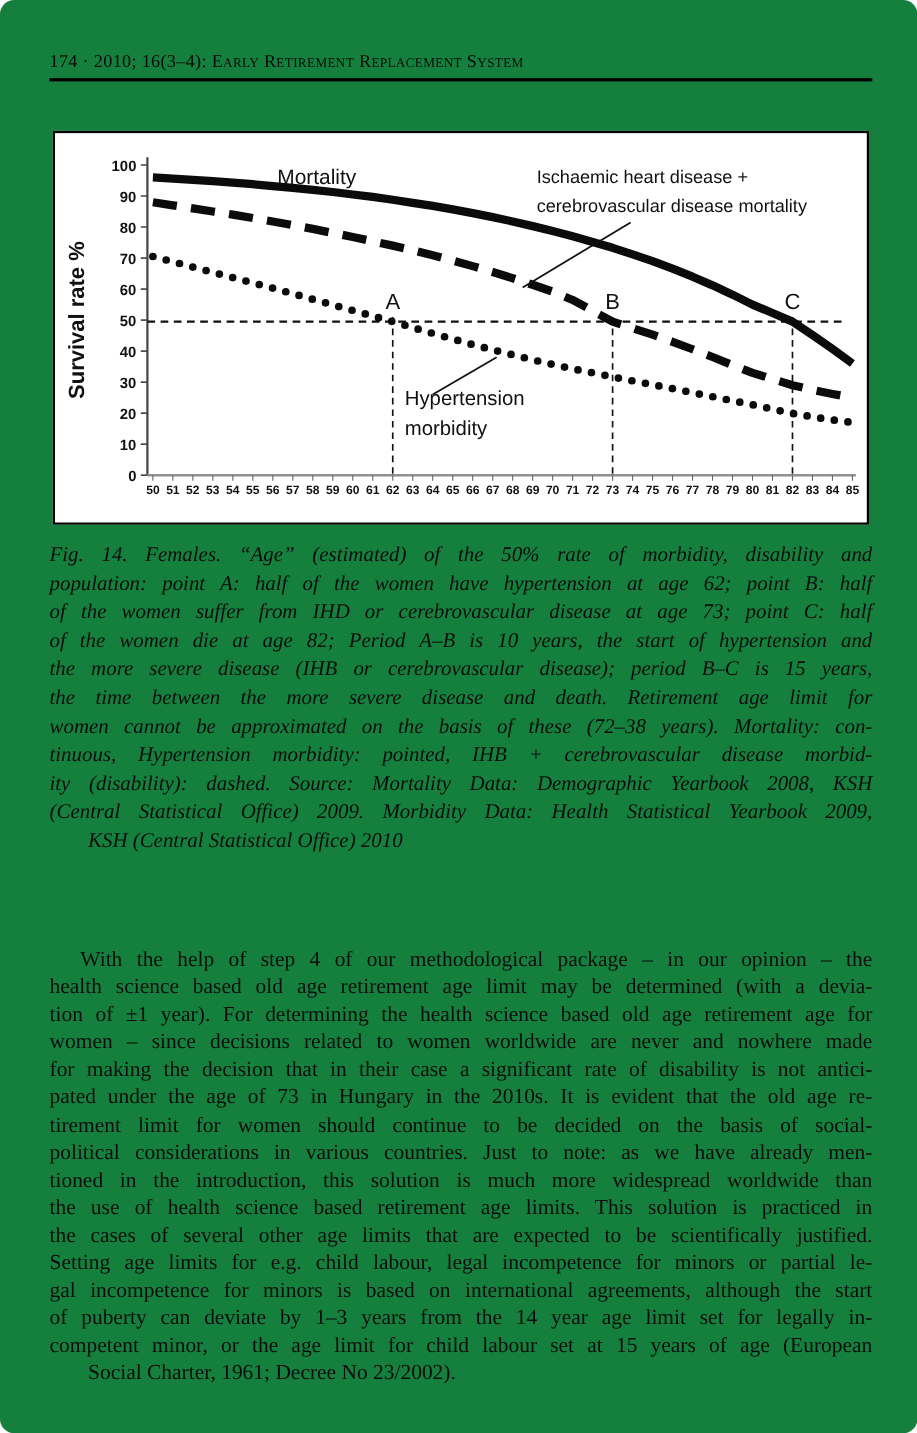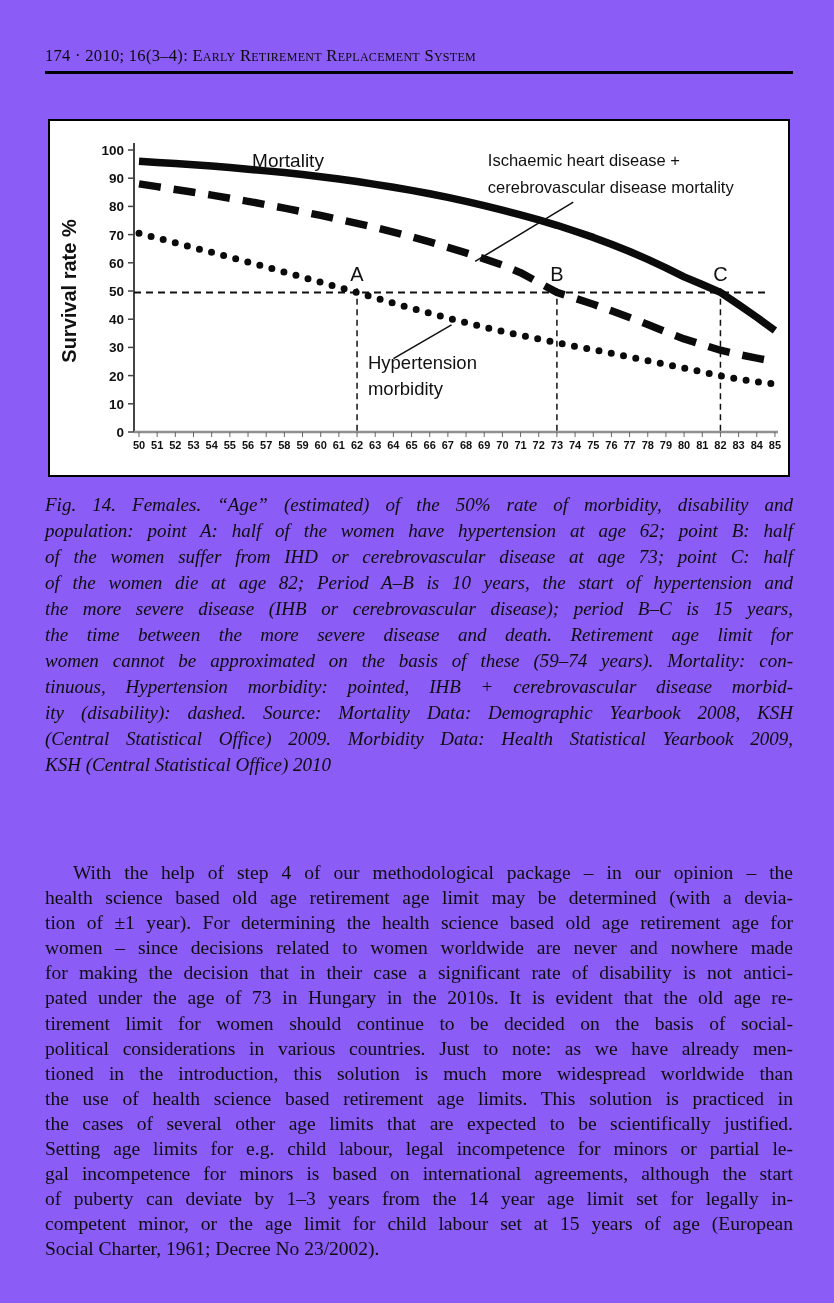--- a/index.html
+++ b/index.html
@@ -1,32 +1,32 @@
 <!DOCTYPE html>
 <html><head>
 <meta charset="utf-8">
 <style>
   html,body{margin:0;padding:0;}
   body{background:#fdfdfd;color:#0d0d0d;font-family:"Liberation Serif",serif;}
-  .page{position:relative;width:834px;height:1303px;background:#8b5cf6;overflow:hidden;}
+  .page{position:relative;width:834px;height:1303px;background:#15803d;overflow:hidden;border-radius:13px;}
 
   .header{position:absolute;left:45px;top:46px;width:748px;font-size:16.5px;letter-spacing:.3px;color:#0a0a0a;}
   .sc{font-variant:small-caps;}
   .header-rule{position:absolute;left:45px;top:71px;width:748px;height:3px;background:#000;}
 
   .figure-box{position:absolute;left:48px;top:119px;width:738px;height:354px;border:2px solid #000;background:#fff;}
   .figure-box svg{display:block;}
   .chart-sans{font-family:"Liberation Sans","DejaVu Sans",sans-serif;}
 
   .caption{position:absolute;left:45px;top:492px;width:748px;font-style:italic;font-size:19px;}
   .caption .tline{line-height:26px;font-style:italic;}
   .bodytext{position:absolute;left:45px;top:860px;width:748px;font-size:19.5px;}
   .bodytext .tline{line-height:25.1px;}
   .tline{text-align:justify;text-align-last:justify;}
-  .tline-last{text-align-last:left;}
+  .tline-last{text-align-last:left;margin-left:35px;}
   .tline-indent{text-indent:28px;}
 </style>
 </head>
 <body>
 
 <div class="page">
 
   <div class="header"><span>174 · 2010; 16(3–4): </span><span class="sc">Early Retirement Replacement System</span></div>
   <div class="header-rule"></div>
 
@@ -149,21 +149,21 @@
       </svg>
   </div>
 
   <div class="caption" id="caption">
       <div class="tline">Fig. 14. Females. “Age” (estimated) of the 50% rate of morbidity, disability and</div>
       <div class="tline">population: point A: half of the women have hypertension at age 62; point B: half</div>
       <div class="tline">of the women suffer from IHD or cerebrovascular disease at age 73; point C: half</div>
       <div class="tline">of the women die at age 82; Period A–B is 10 years, the start of hypertension and</div>
       <div class="tline">the more severe disease (IHB or cerebrovascular disease); period B–C is 15 years,</div>
       <div class="tline">the time between the more severe disease and death. Retirement age limit for</div>
-      <div class="tline">women cannot be approximated on the basis of these (59–74 years). Mortality: con-</div>
+      <div class="tline">women cannot be approximated on the basis of these (72–38 years). Mortality: con-</div>
       <div class="tline">tinuous, Hypertension morbidity: pointed, IHB + cerebrovascular disease morbid-</div>
       <div class="tline">ity (disability): dashed. Source: Mortality Data: Demographic Yearbook 2008, KSH</div>
       <div class="tline">(Central Statistical Office) 2009. Morbidity Data: Health Statistical Yearbook 2009,</div>
       <div class="tline tline-last">KSH (Central Statistical Office) 2010</div>
     </div>
 
   <div class="bodytext" id="bodytext">
       <div class="tline tline-indent">With the help of step 4 of our methodological package – in our opinion – the</div>
       <div class="tline">health science based old age retirement age limit may be determined (with a devia-</div>
       <div class="tline">tion of ±1 year). For determining the health science based old age retirement age for</div>

